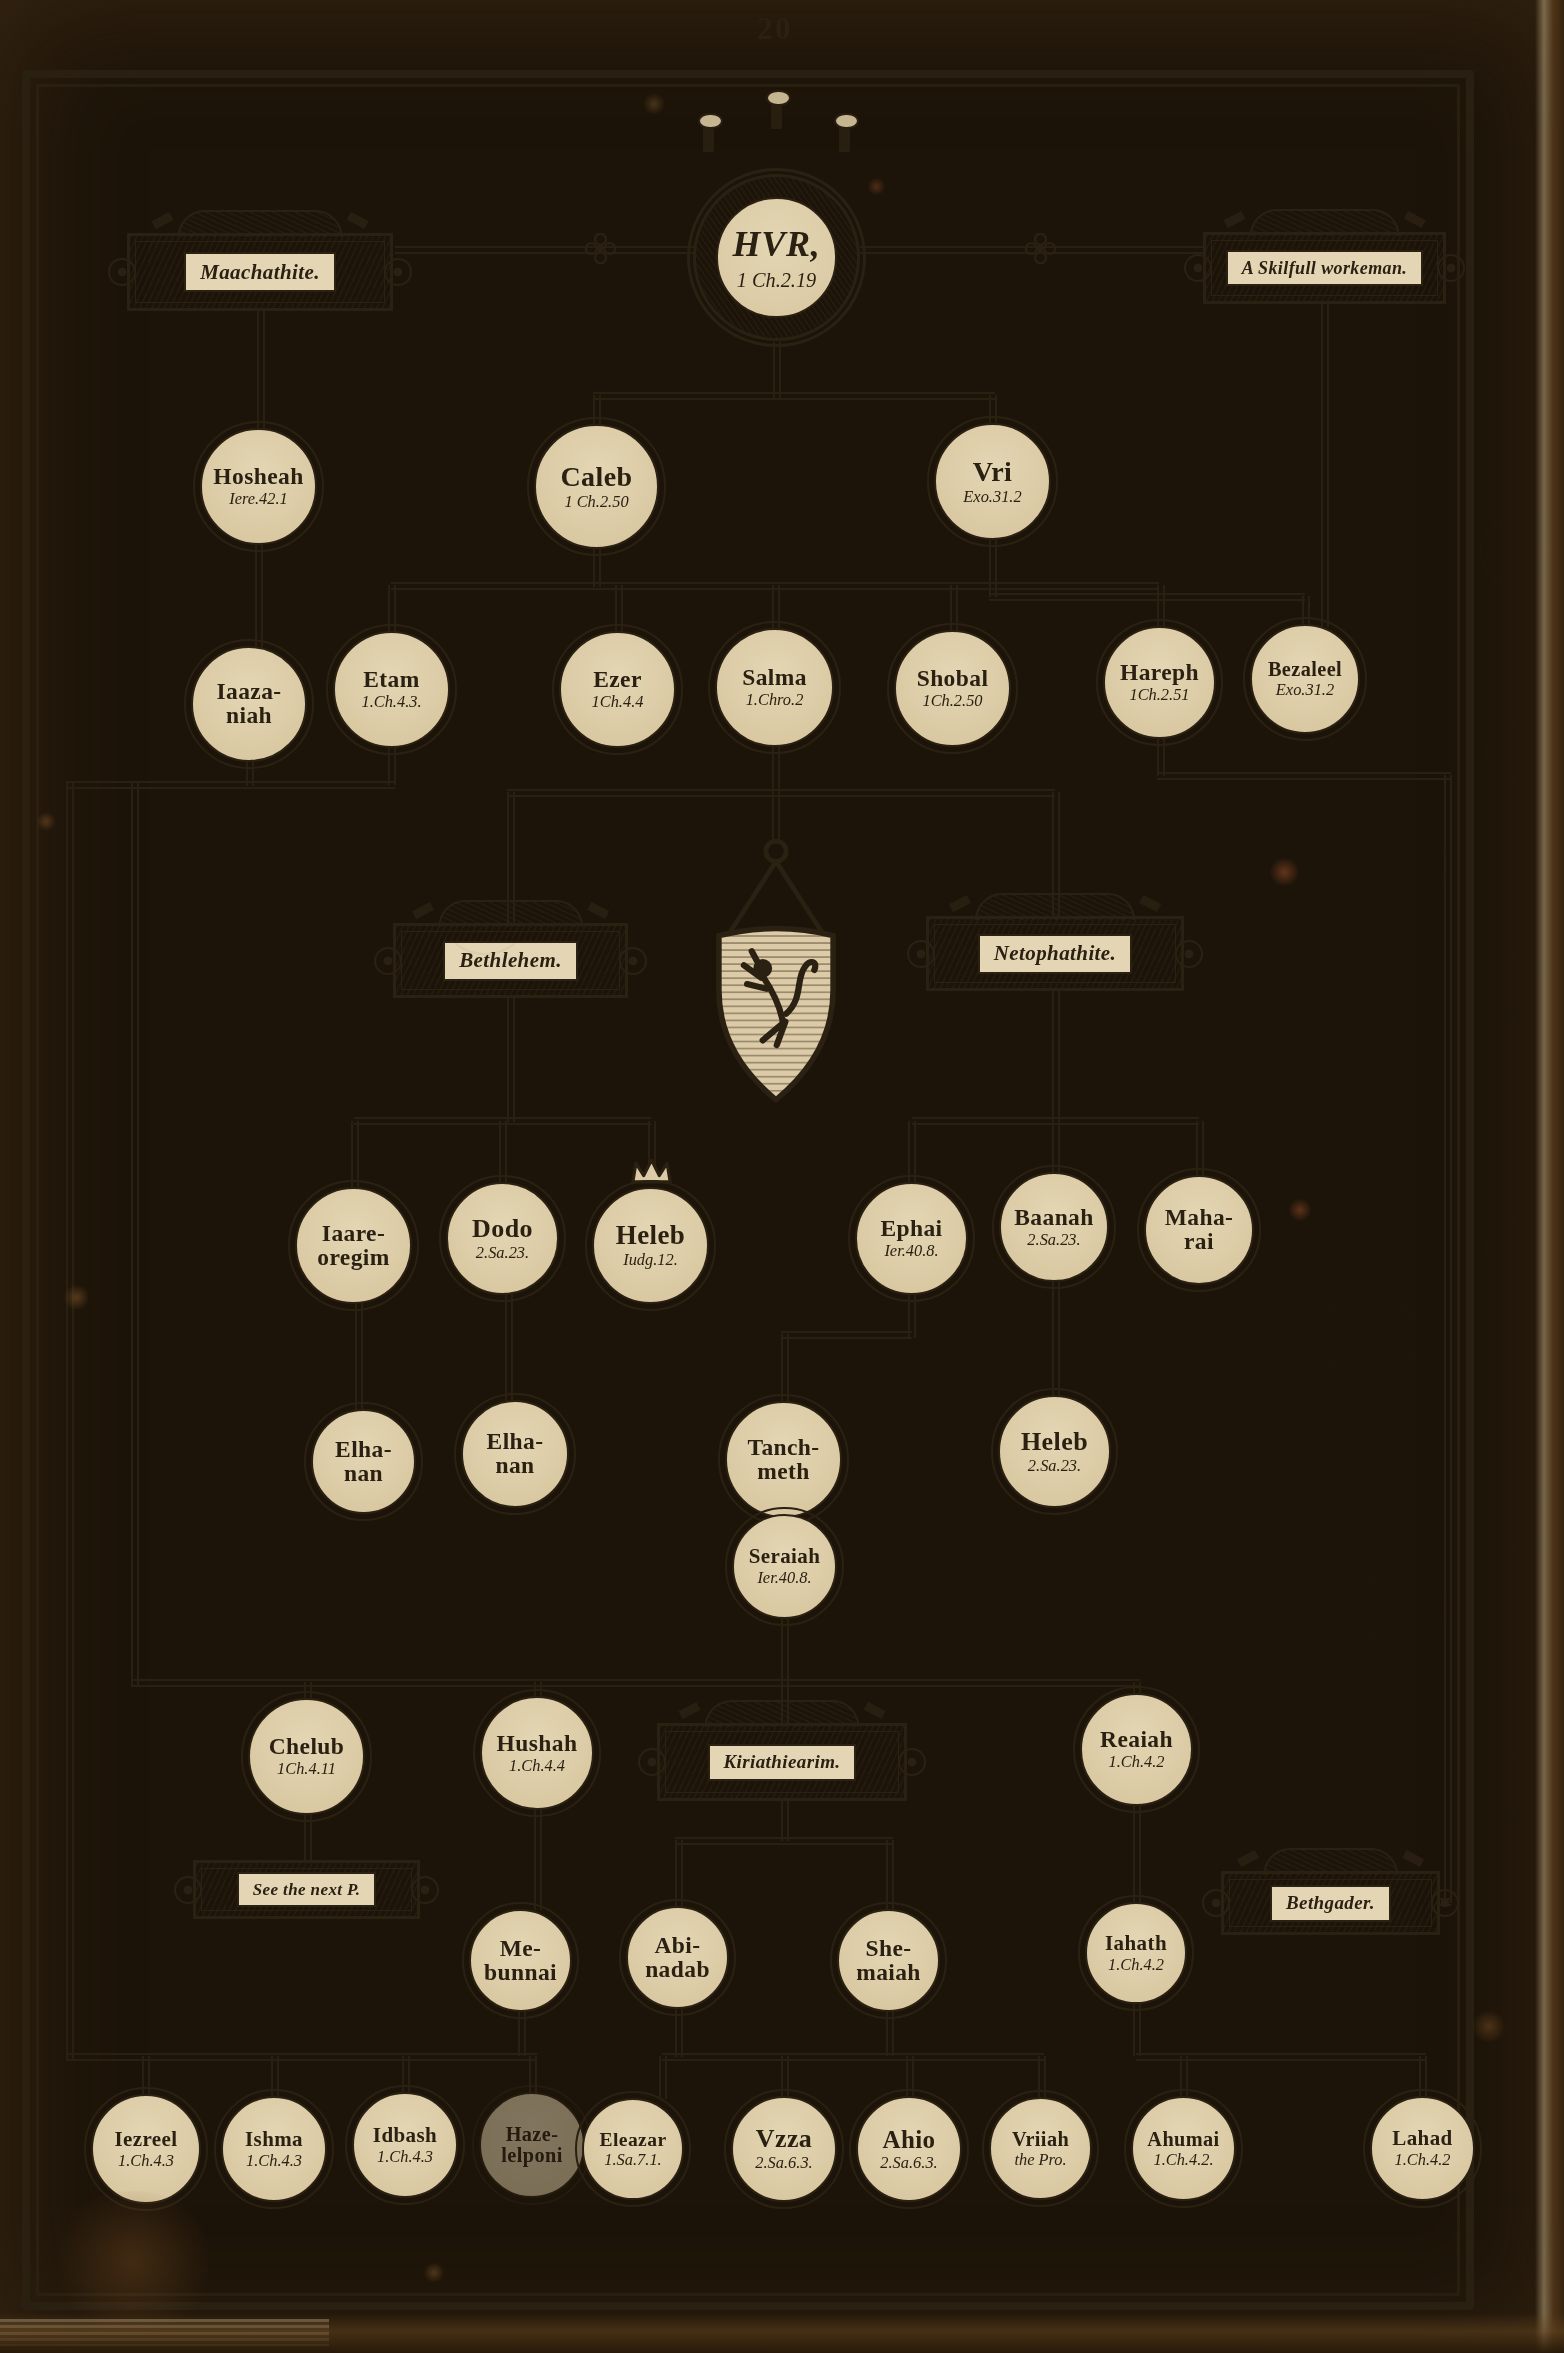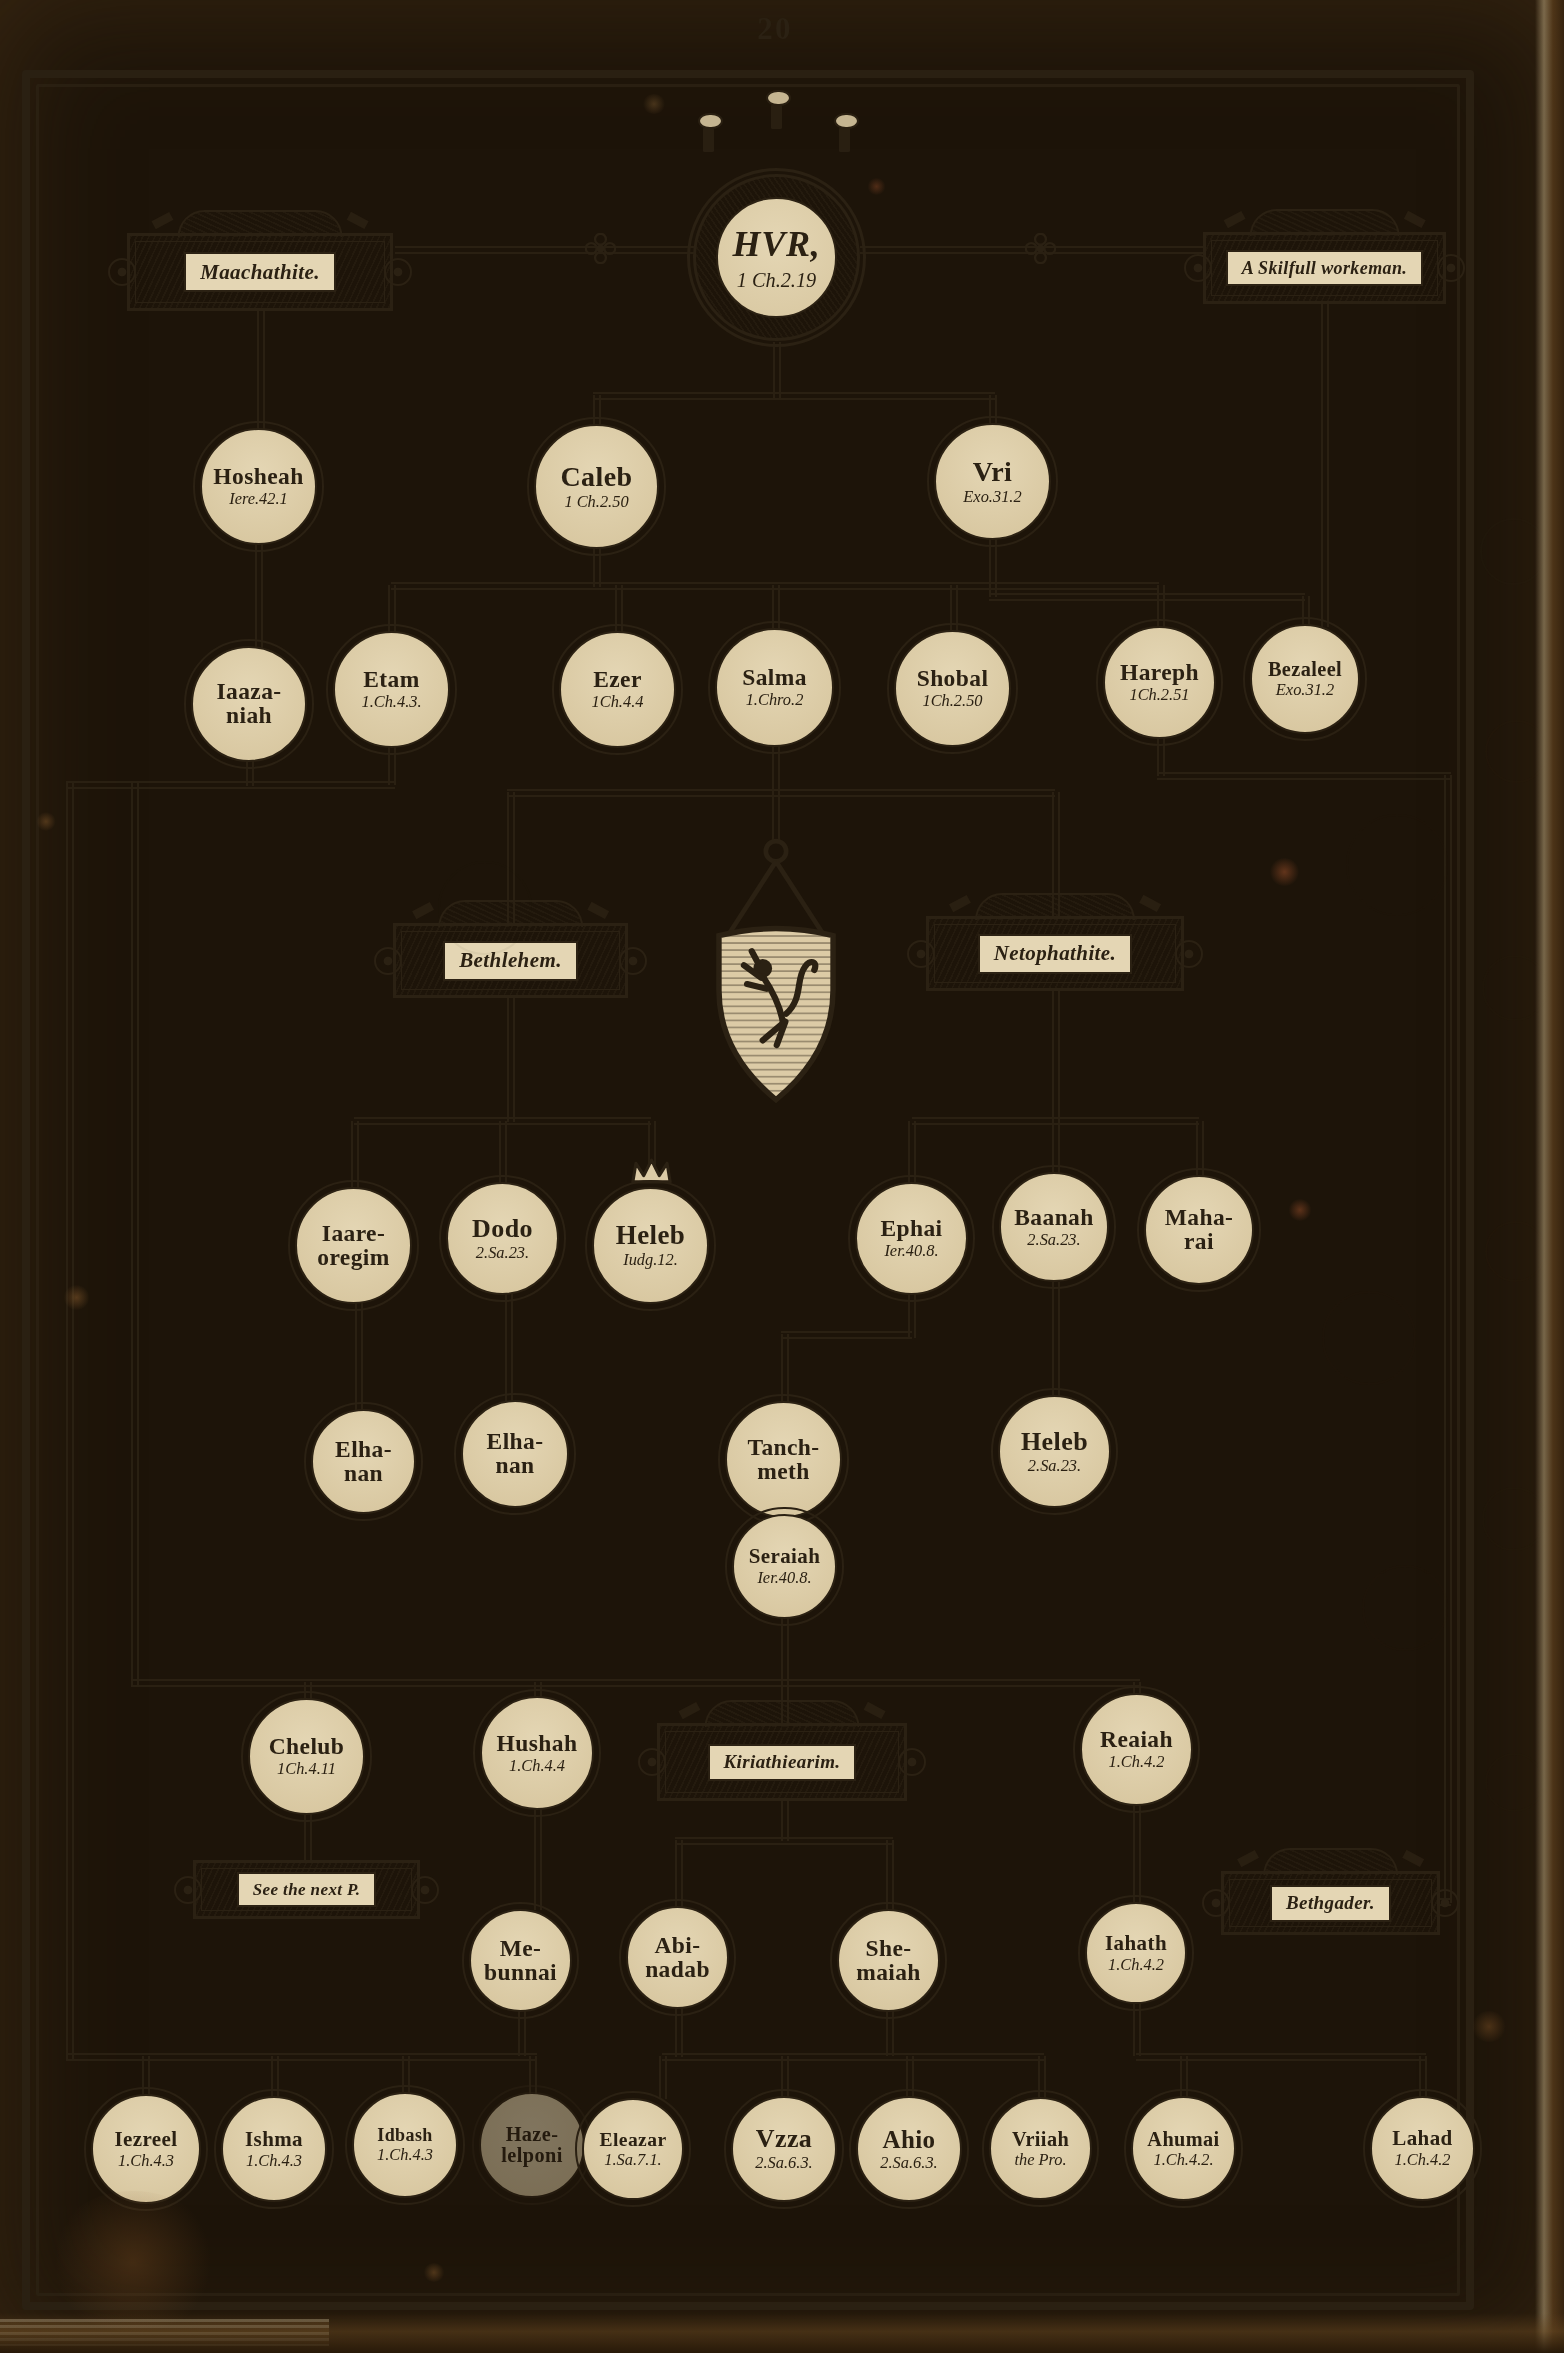--- a/index.html
+++ b/index.html
@@ -416,21 +416,21 @@
 
   <div class="node" style="left:91px;top:2094px;width:110px;height:110px;">
     <span class="nm" style="font-size:21px;">Iezreel</span>
     <span class="rf">1.Ch.4.3</span>
   </div>
   <div class="node" style="left:221px;top:2096px;width:106px;height:106px;">
     <span class="nm" style="font-size:21px;">Ishma</span>
     <span class="rf">1.Ch.4.3</span>
   </div>
   <div class="node" style="left:352px;top:2092px;width:106px;height:106px;">
-    <span class="nm" style="font-size:18px;">Idbash</span>
+    <span class="nm" style="font-size:21px;">Idbash</span>
     <span class="rf">1.Ch.4.3</span>
   </div>
   <div class="node faded" style="left:479px;top:2092px;width:106px;height:106px;">
     <span class="nm" style="font-size:20.3px;">Haze-</span>
     <span class="nm2" style="font-size:20.3px;">lelponi</span>
   </div>
   <div class="node" style="left:582px;top:2098px;width:102px;height:102px;">
     <span class="nm" style="font-size:19.6px;">Eleazar</span>
     <span class="rf">1.Sa.7.1.</span>
   </div>

